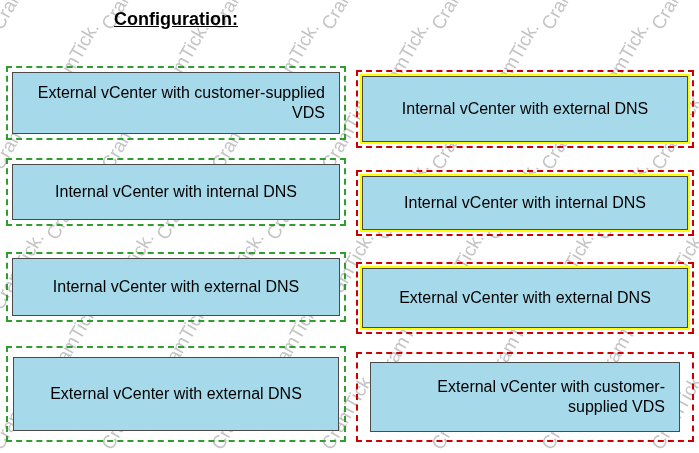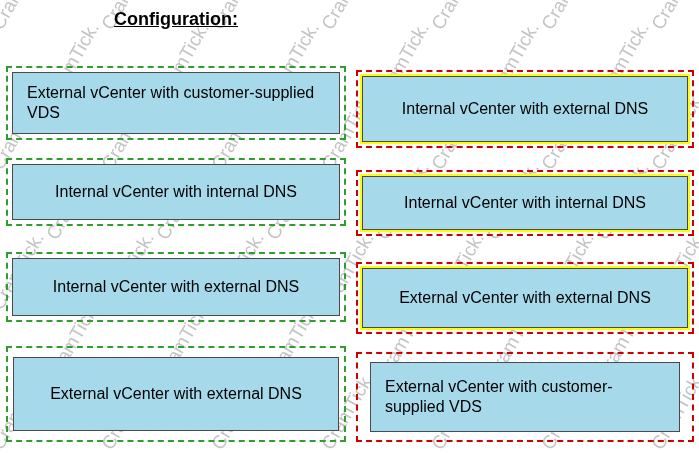--- a/index.html
+++ b/index.html
@@ -30,21 +30,21 @@
 
   .slot { position: absolute; z-index: 2; padding: 4px; background: transparent; }
   .slot.green { border: 2px dashed var(--green, #2f9e2f); }
   .slot.red   { border: 2px dashed var(--red, #cc0000); }
 
   .tile {
     width: 100%; height: 100%;
     background: var(--tile-fill, #a6d9ea);
     border: 1px solid #4a4a4a;
     display: flex; align-items: center; justify-content: center;
-    text-align: left;
+    text-align: right;
     font-size: 16px; color: #000;
     padding: 2px 14px;
     line-height: 1.25;
   }
   .slot.yellow .tile { box-shadow: 0 0 0 2px var(--yellow, #ffff00); }
 </style>
 </head>
 <body>
 
 <div class="stage">

